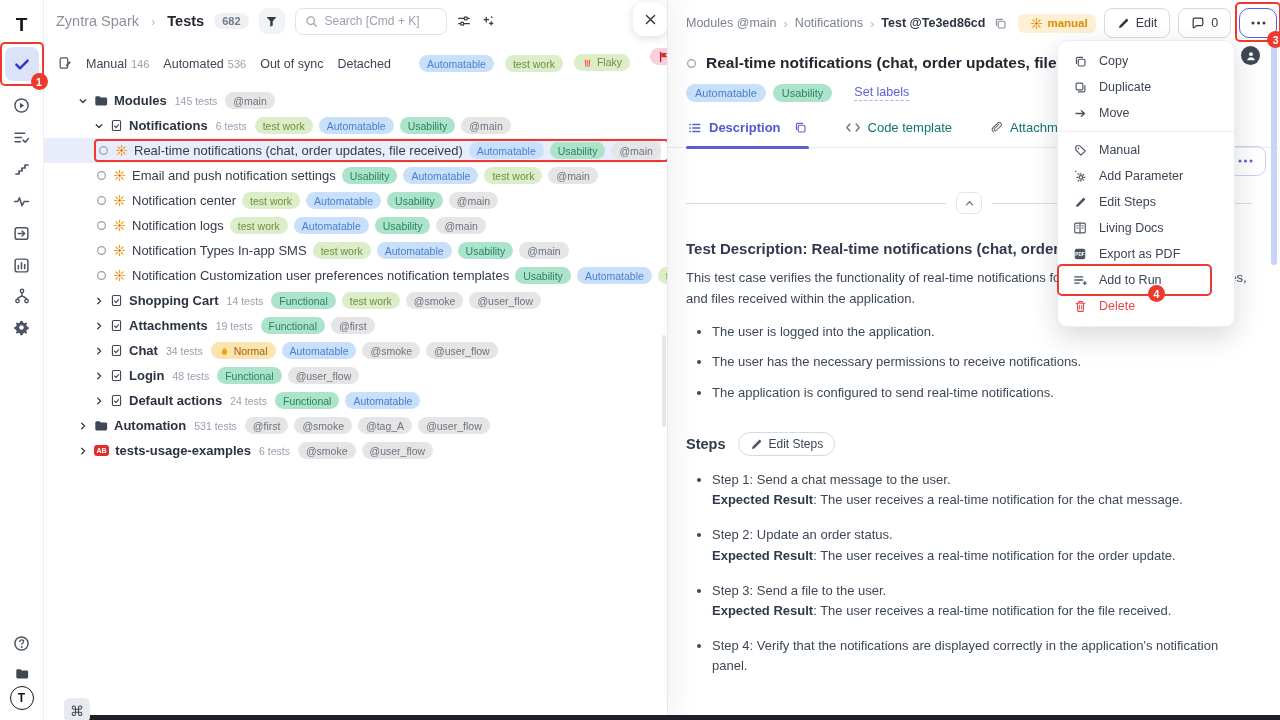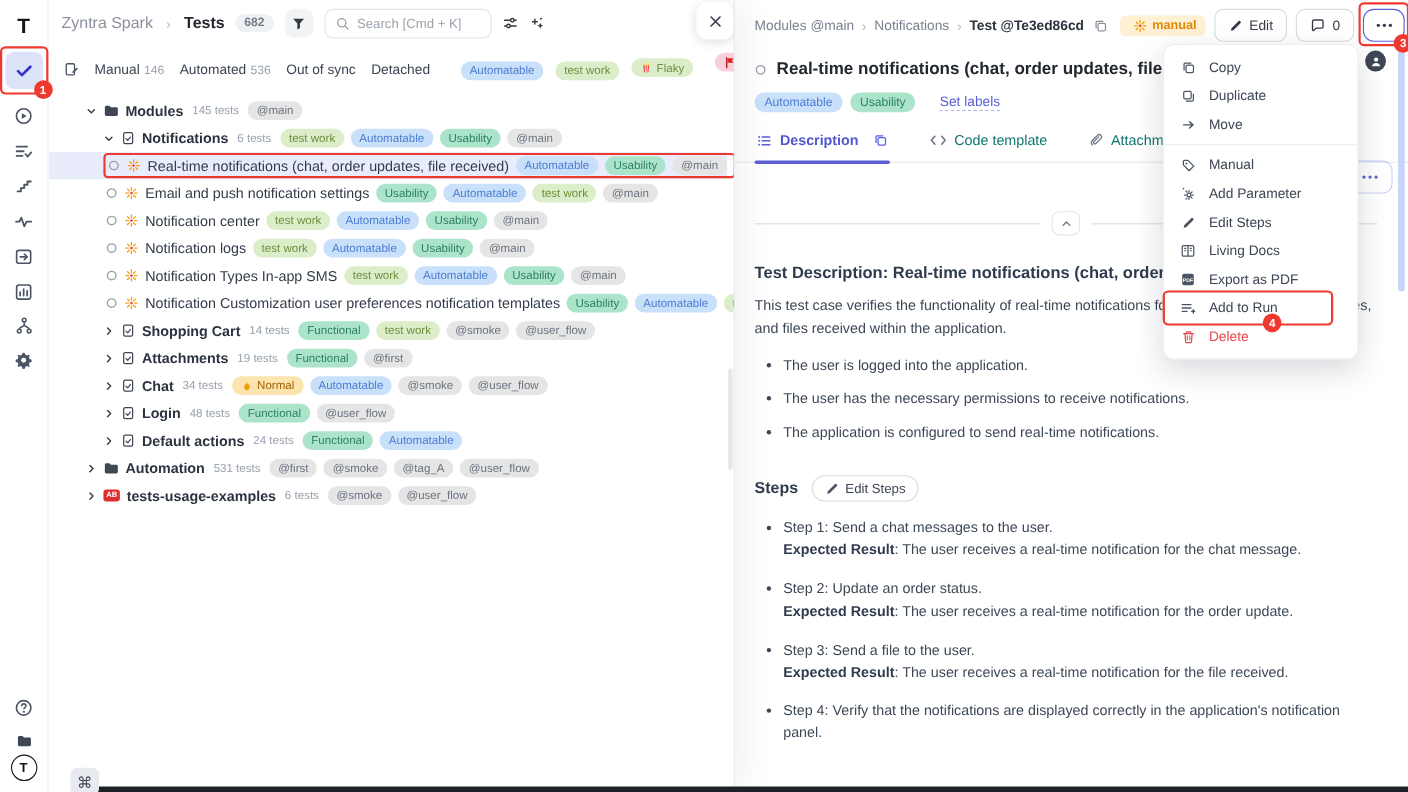--- a/index.html
+++ b/index.html
@@ -858,21 +858,21 @@
           <span class="ico">
             <svg width="13" height="13" viewBox="0 0 16 16" fill="none">
               <path d="M2.5 13.5l.6-2.8 8.1-8.1c.4-.4 1-.4 1.4 0l.8.8c.4.4.4 1 0 1.4l-8.1 8.1z" fill="currentColor"></path>
             </svg>
           </span>
           <span>Edit Steps</span>
         </span>
     </div>
     <ul class="steps" id="steps-list">
         <li>
-          <div>Step 1: Send a chat messages to the user.</div>
+          <div>Step 1: Send a chat message to the user.</div>
           <div class="exp"><b>Expected Result</b><span>: </span><span>The user receives a real-time notification for the chat message.</span></div>
         </li>
         <li>
           <div>Step 2: Update an order status.</div>
           <div class="exp"><b>Expected Result</b><span>: </span><span>The user receives a real-time notification for the order update.</span></div>
         </li>
         <li>
           <div>Step 3: Send a file to the user.</div>
           <div class="exp"><b>Expected Result</b><span>: </span><span>The user receives a real-time notification for the file received.</span></div>
         </li>

